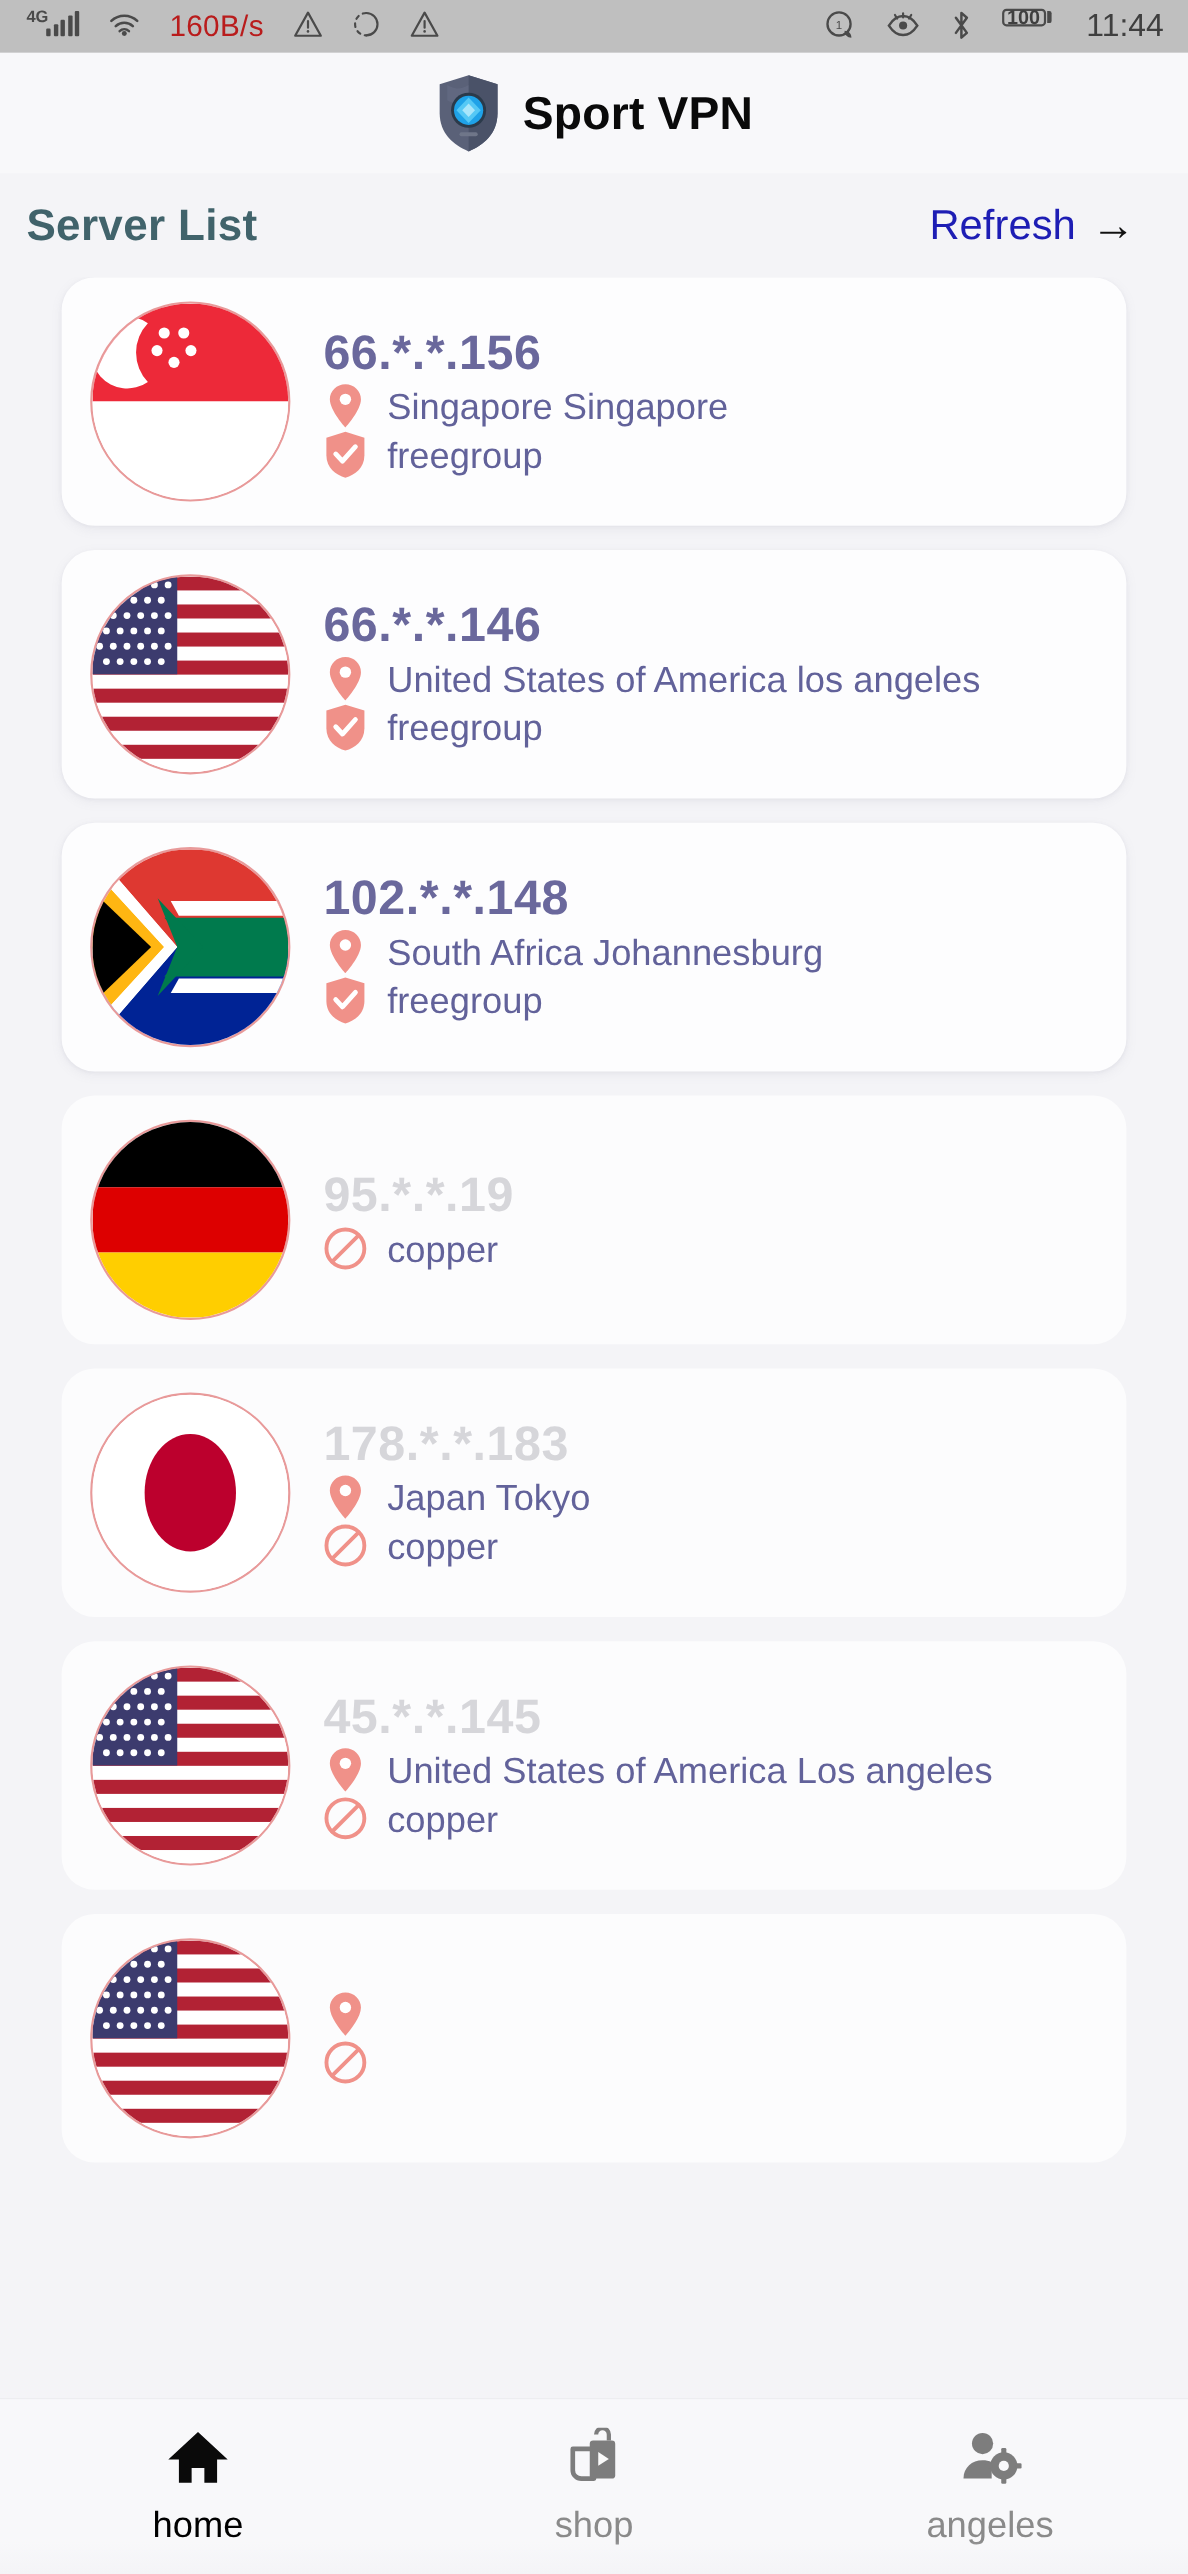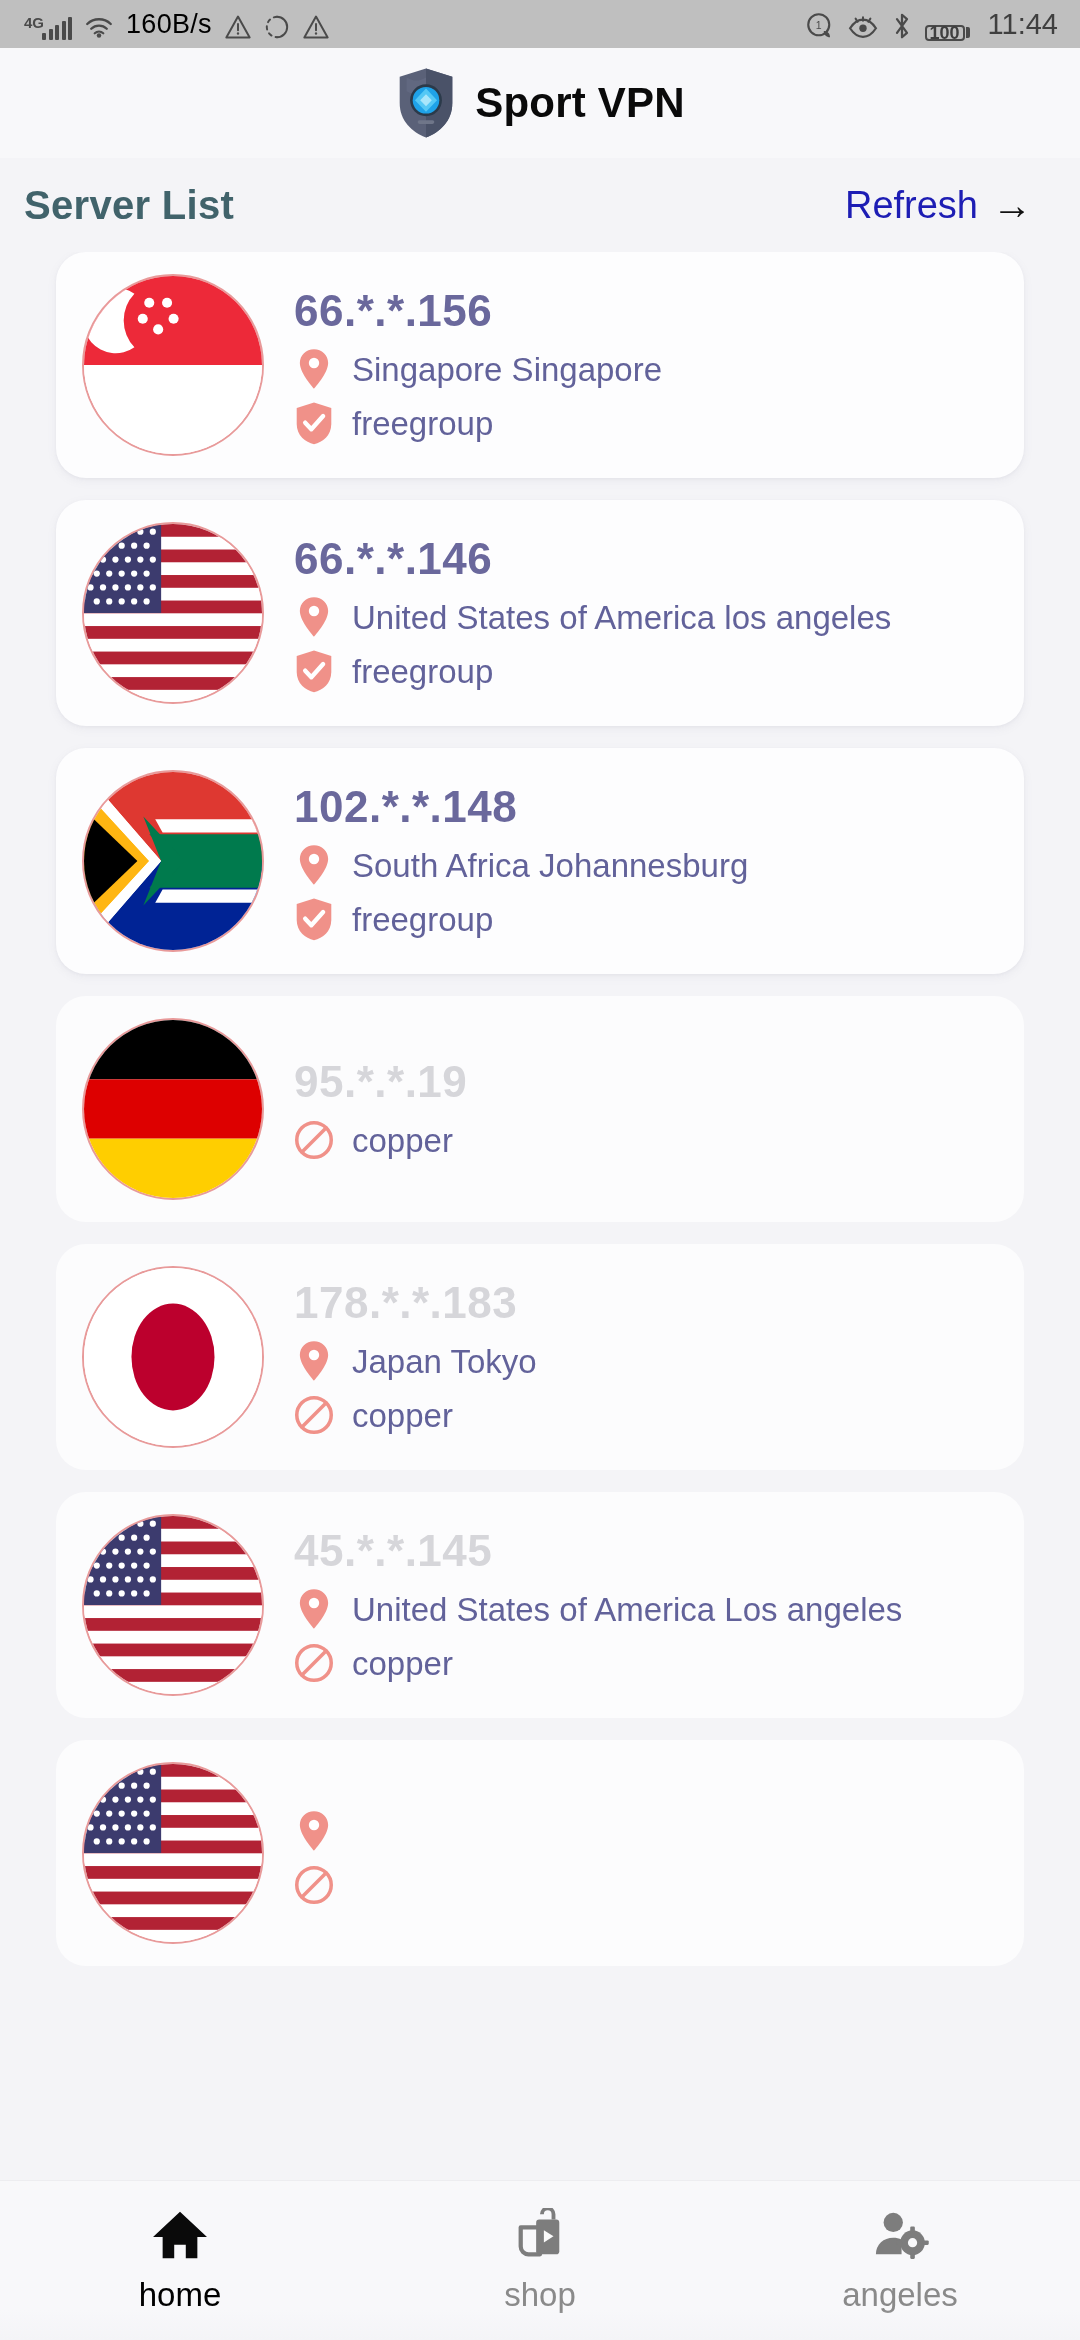--- a/index.html
+++ b/index.html
@@ -10,22 +10,22 @@
     overflow: hidden;
   }
   .phone { position: relative; width: 1080px; height: 2340px; display: flex; flex-direction: column; }
 
   
   .statusbar {
     height: 48px; background: #bfbfbf; color: #4a4a4a;
     display: flex; align-items: center; justify-content: space-between;
     padding: 0 22px; flex: 0 0 48px;
   }
-  .sb-left, .sb-right { display: flex; align-items: flex-end; gap: 12px; }
-  .sb-text { font-size: 27px; color: #000000; letter-spacing: .3px; }
+  .sb-left, .sb-right { display: flex; align-items: flex-start; gap: 26px; }
+  .sb-text { font-size: 27px; color: #b91c1c; letter-spacing: .3px; }
   .sb-time { font-size: 29px; color: #3f3f3f; margin-left: 6px; }
   .net-label { font-size: 15px; position: relative; top: -9px; left: 2px; font-weight: 600; }
   .bars { display: flex; align-items: flex-end; gap: 2.5px; height: 24px; }
   .bars i { width: 4px; background: #4a4a4a; display: block; border-radius: 1px; }
   .bars i:nth-child(1){height:7px}.bars i:nth-child(2){height:11px}
   .bars i:nth-child(3){height:15px}.bars i:nth-child(4){height:19px}.bars i:nth-child(5){height:23px}
   .sbicon { display: inline-flex; align-items: center; justify-content: center; }
   .battery {
     border: 2.5px solid #4a4a4a; border-radius: 4px; padding: 0 3px;
     font-size: 18px; font-weight: 700; line-height: 22px; height: 16px;
@@ -66,21 +66,21 @@
   .card.flat { box-shadow: none; background: #fcfcfd; }
   .flag {
     width: 182px; height: 182px; flex: 0 0 182px;
     border-radius: 50%; overflow: hidden; position: relative;
     border: 2px solid #e89a9a;
     background: #fff;
   }
   .info { flex: 1 1 auto; padding-left: 30px; min-width: 0; }
   .ip { font-size: 44px; font-weight: 700; color: #6a689c; letter-spacing: .5px; line-height: 1.18; }
   .ip.dim { color: #d6d6da; }
-  .row { display: flex; align-items: center; gap: 18px; margin-top: 10px; }
+  .row { display: flex; align-items: center; gap: 18px; }
   .row .txt { font-size: 33px; color: #62629a; line-height: 1.28; padding-top: 2px; }
   .ico { flex: 0 0 40px; width: 40px; height: 44px; display: flex; align-items: center; justify-content: center; }
 
   
   .navbar {
     flex: 0 0 160px; background: #f8f8fa; display: flex;
     border-top: 1px solid #ededf0;
   }
   .nav-item { flex: 1 1 0; display: flex; flex-direction: column; align-items: center; justify-content: center; gap: 10px; }
   .nav-label { font-size: 33px; color: #8a8a8a; }

